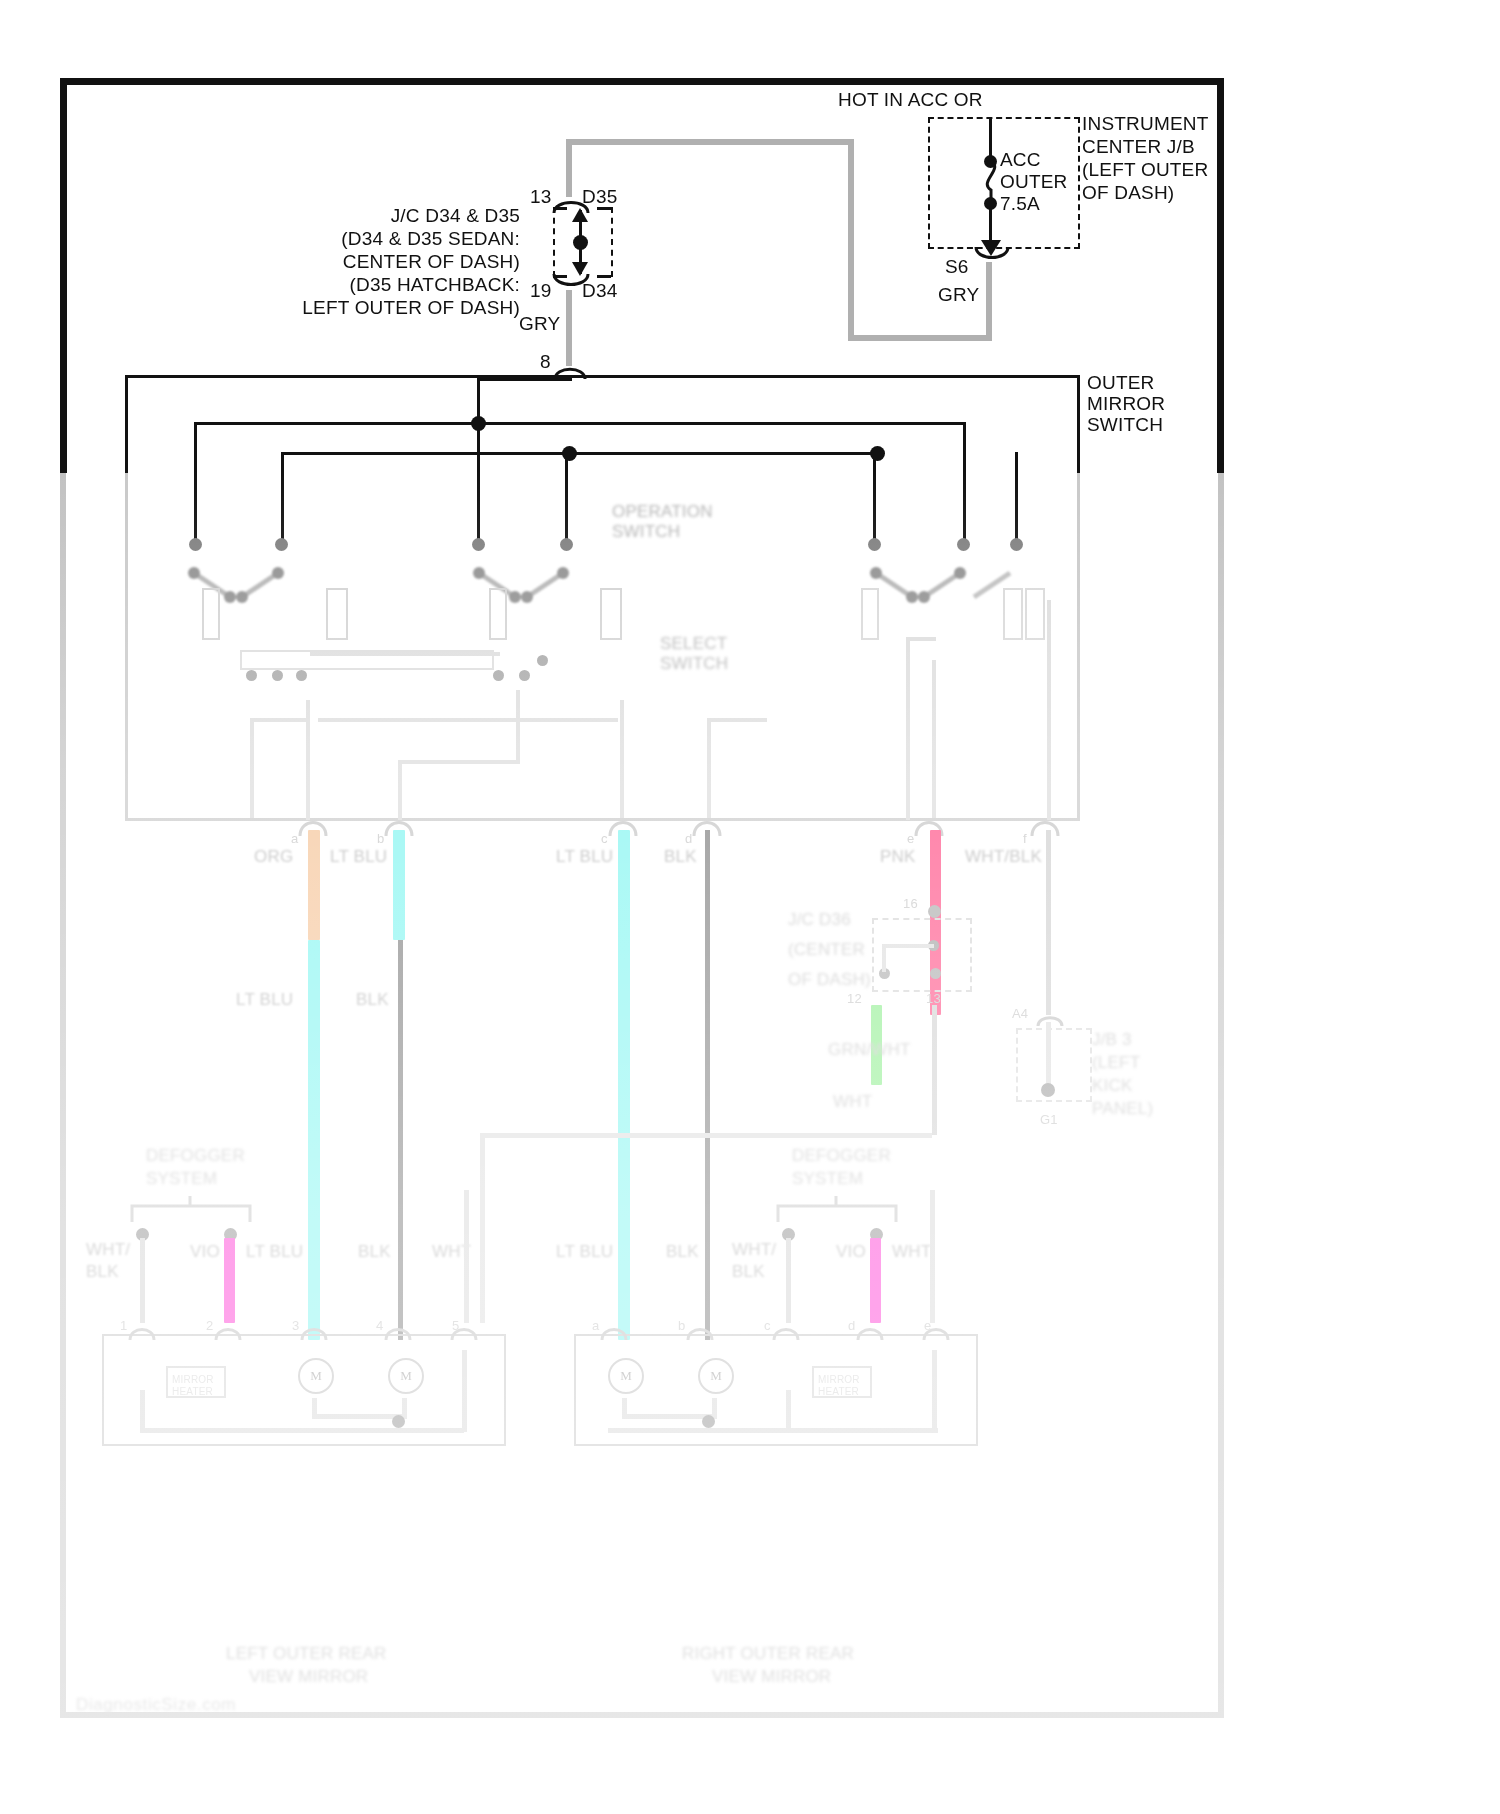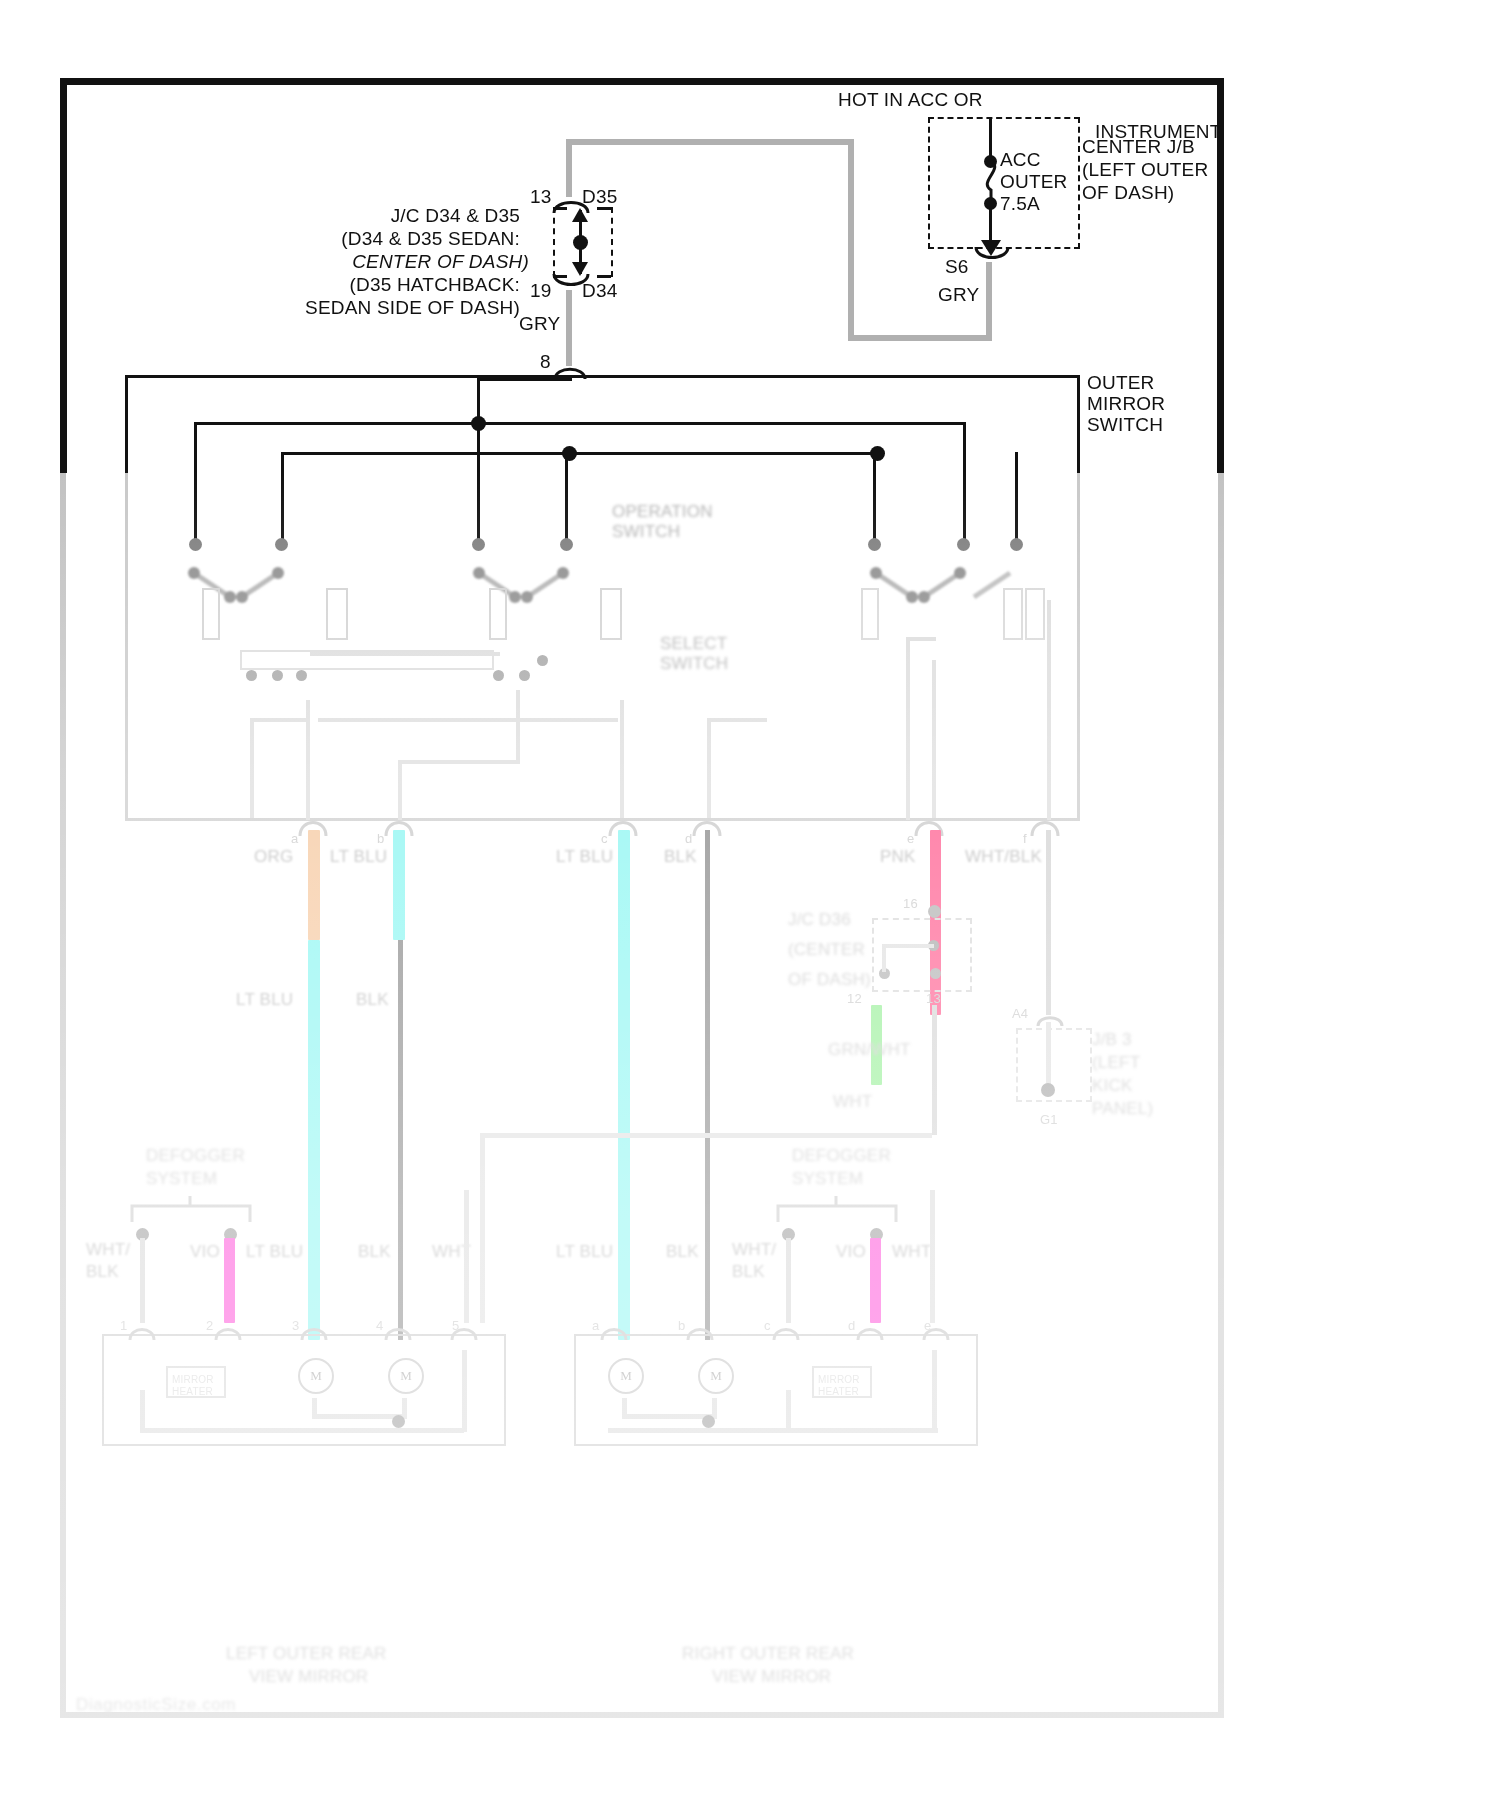--- a/index.html
+++ b/index.html
@@ -77,36 +77,36 @@
   <div class="lbl" style="left:1000px;top:148px;">ACC</div>
   <div class="lbl" style="left:1000px;top:170px;">OUTER</div>
   <div class="lbl" style="left:1000px;top:192px;">7.5A</div>
 
   <svg style="position:absolute;left:970px;top:245px;" width="44" height="20" viewBox="0 0 44 20">
     <path d="M6 2 C 6 16, 38 16, 38 2" fill="none" stroke="#111" stroke-width="3"></path>
   </svg>
   <div class="lbl" style="left:945px;top:255px;">S6</div>
   <div class="lbl" style="left:938px;top:283px;">GRY</div>
 
-  <div class="lbl" style="left:1082px;top:120px;margin-left:13px;">INSTRUMENT</div>
+  <div class="lbl" style="left:1082px;top:112px;">INSTRUMENT</div>
   <div class="lbl" style="left:1082px;top:135px;">CENTER J/B</div>
   <div class="lbl" style="left:1082px;top:158px;">(LEFT OUTER</div>
   <div class="lbl" style="left:1082px;top:181px;">OF DASH)</div>
 
   <div class="wire gry" style="left:986px;top:262px;width:6px;height:78px;"></div>
   <div class="wire gry" style="left:848px;top:335px;width:144px;height:6px;"></div>
   <div class="wire gry" style="left:848px;top:139px;width:6px;height:202px;"></div>
   <div class="wire gry" style="left:566px;top:139px;width:288px;height:6px;"></div>
   <div class="wire gry" style="left:566px;top:139px;width:6px;height:58px;"></div>
 
   <div class="lbl r" style="left:230px;top:204px;width:290px;">J/C D34 &amp; D35</div>
   <div class="lbl r" style="left:230px;top:227px;width:290px;">(D34 &amp; D35 SEDAN:</div>
-  <div class="lbl r" style="left:239px;top:250px;width:290px;font-style:italic;">CENTER OF DASH)</div>
+  <div class="lbl r" style="left:230px;top:250px;width:290px;">CENTER OF DASH)</div>
   <div class="lbl r" style="left:230px;top:273px;width:290px;">(D35 HATCHBACK:</div>
-  <div class="lbl r" style="left:230px;top:296px;width:290px;">SEDAN SIDE OF DASH)</div>
+  <div class="lbl r" style="left:230px;top:296px;width:290px;">LEFT OUTER OF DASH)</div>
 
   <svg style="position:absolute;left:548px;top:195px;" width="46" height="20" viewBox="0 0 46 20">
     <path d="M6 18 C 6 4, 40 4, 40 18" fill="none" stroke="#111" stroke-width="3"></path>
   </svg>
   <svg style="position:absolute;left:548px;top:272px;" width="46" height="20" viewBox="0 0 46 20">
     <path d="M6 2 C 6 16, 40 16, 40 2" fill="none" stroke="#111" stroke-width="3"></path>
   </svg>
 
   <div class="dash-box" style="left:553px;top:207px;width:56px;height:70px;border-top:none;border-bottom:none;"></div>
   <div class="wire" style="left:553px;top:207px;width:14px;height:3px;"></div>

